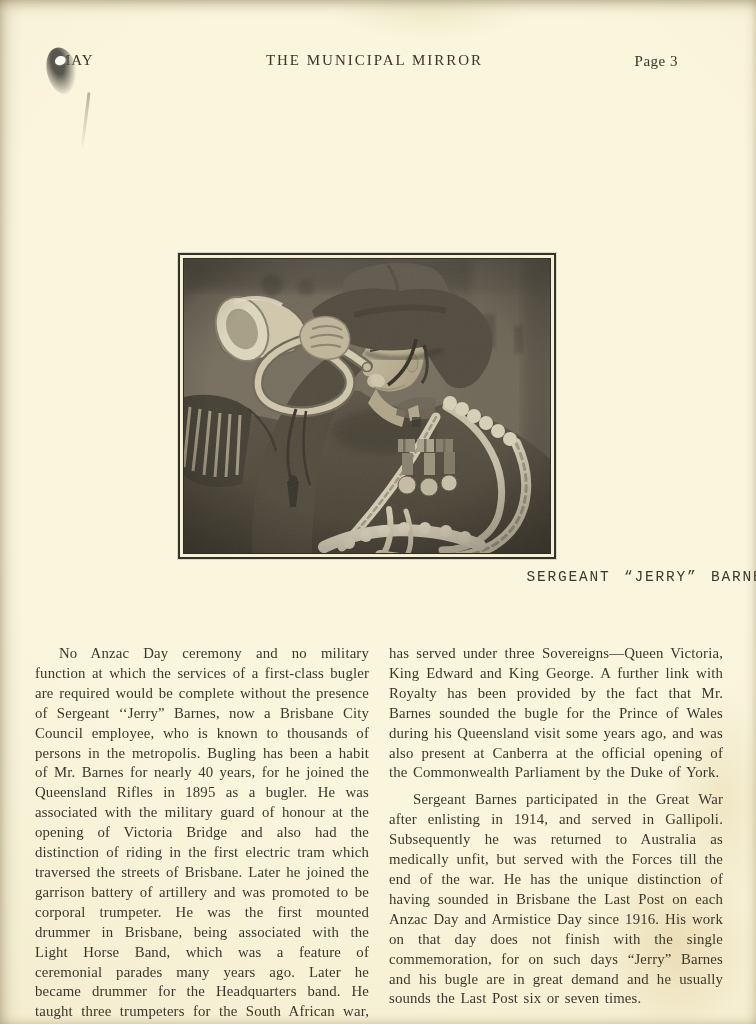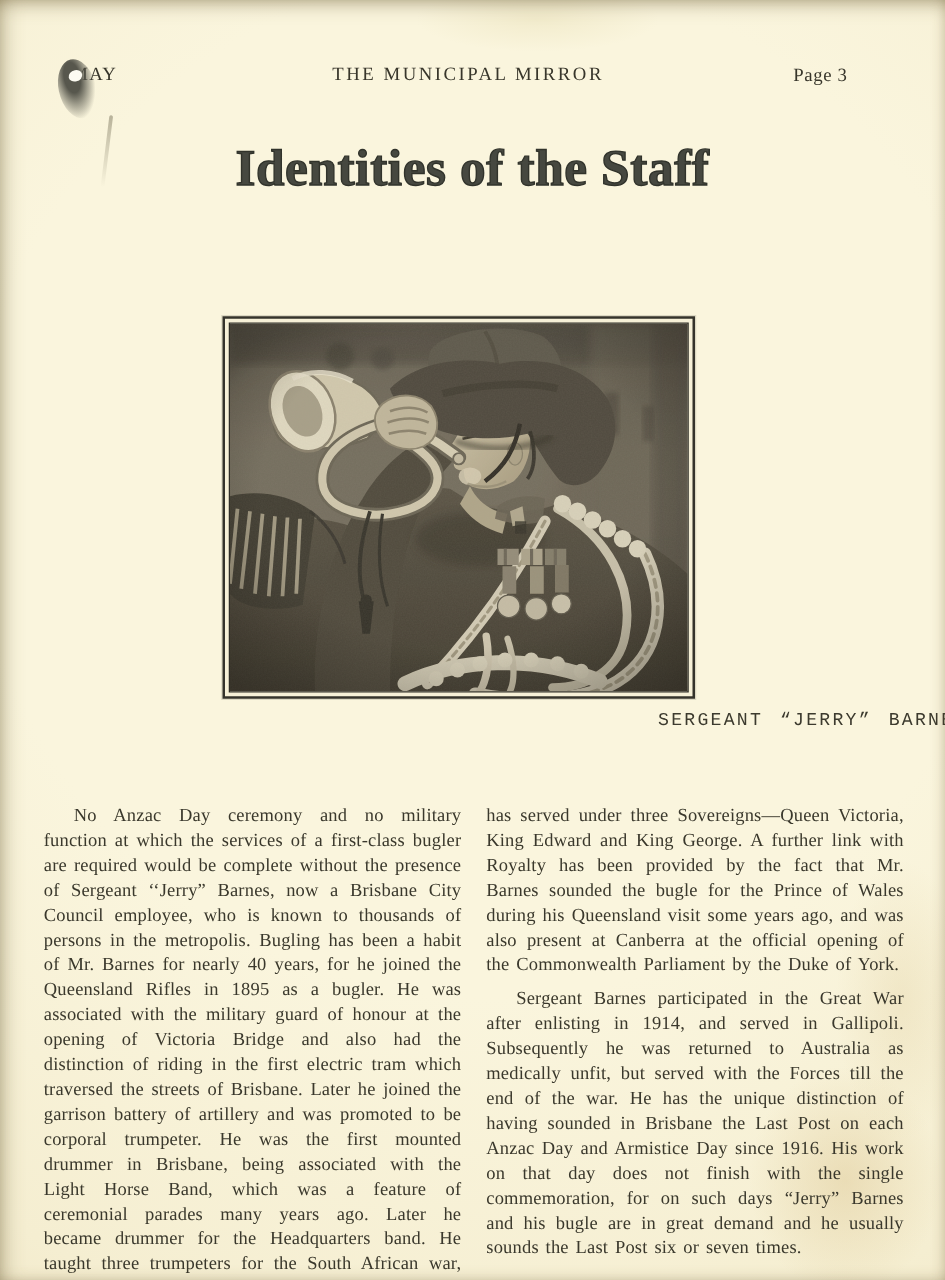--- a/index.html
+++ b/index.html
@@ -71,21 +71,20 @@
   <div class="stain stain-r"></div>
   <div class="smudge"></div>
   <div class="crease"></div>
 
   <header class="running-head">
     <span class="month">MAY</span>
     <span class="journal">THE MUNICIPAL MIRROR</span>
     <span class="pagenum">Page 3</span>
   </header>
 
-  <h1 class="title">Identities of the Staff</h1>
 
   <figure class="photo-frame">
     <div class="photo">
       <svg width="366" height="294" viewBox="0 0 366 294" xmlns="http://www.w3.org/2000/svg">
         <defs>
           <linearGradient id="bgGrad" x1="0" y1="0" x2="0" y2="1">
             <stop offset="0" stop-color="#555147"></stop>
             <stop offset="0.35" stop-color="#6d6659"></stop>
             <stop offset="0.75" stop-color="#6f685b"></stop>
             <stop offset="1" stop-color="#5a5449"></stop>

